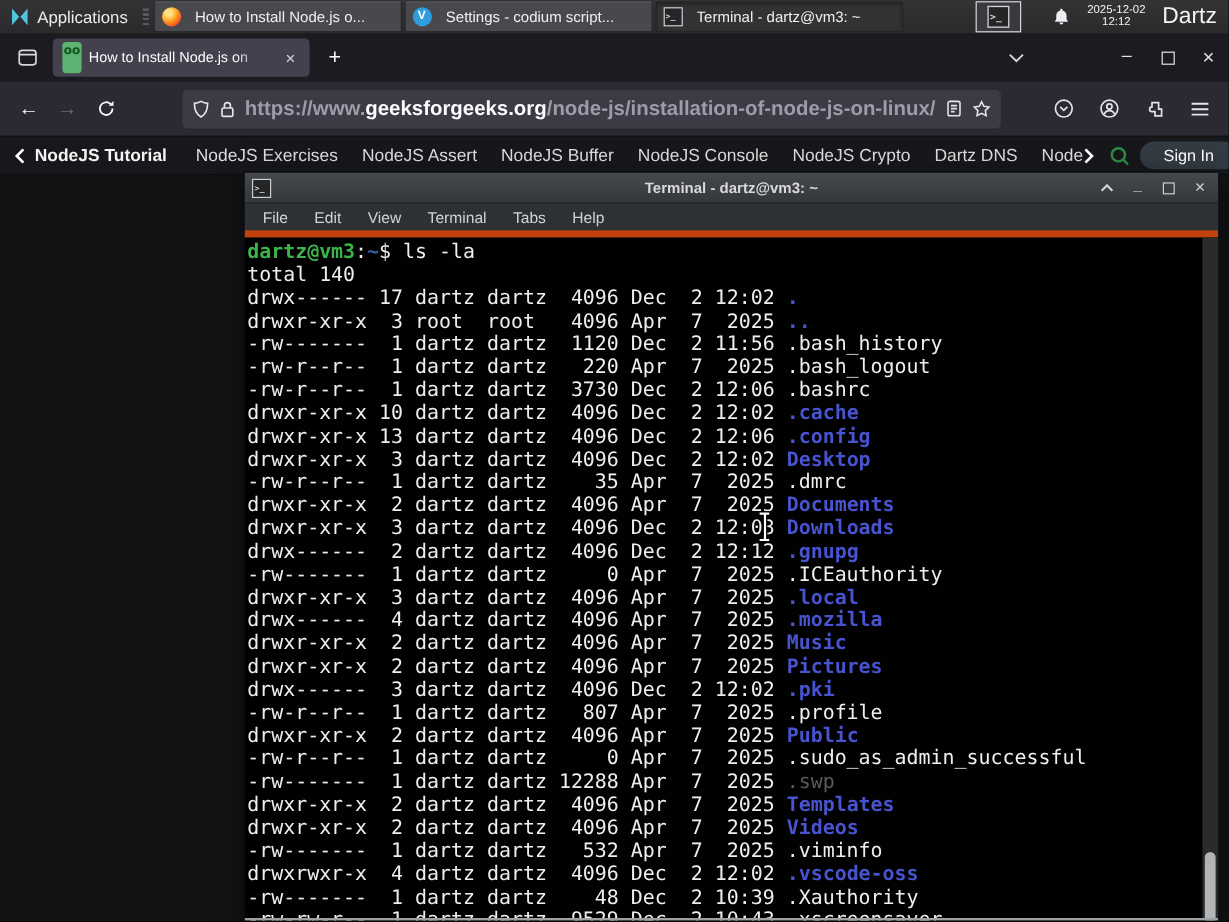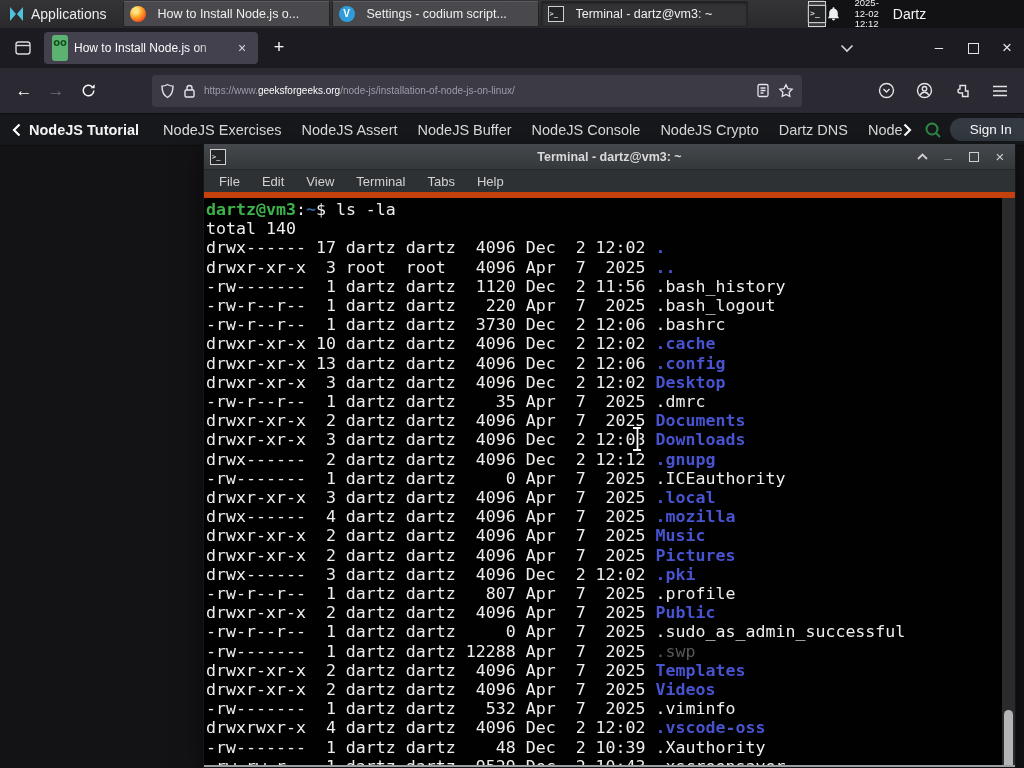--- a/index.html
+++ b/index.html
@@ -1,20 +1,20 @@
 <!DOCTYPE html>
 <html style="--t-bg: #010101; --t-text: #eeeeec; --t-green: #3cb44b; --t-blue: #4853cf; --t-dim: #5a5a5a; --t-path: #3465a4;"><head>
 <meta charset="utf-8">
 <style>
   html,body{margin:0;padding:0;background:#000;}
   #stage{position:relative;width:1024px;height:768px;overflow:hidden;
          font-family:"Liberation Sans",sans-serif;background:#121214;}
 
   
-  #panel{position:absolute;left:0;top:0;width:824px;height:28px;
+  #panel{position:absolute;left:0;top:0;width:1024px;height:28px;
          background:linear-gradient(#343437,#2a2a2d);border-bottom:1px solid #1c1c1e;
          display:flex;align-items:center;color:#e6e6e6;z-index:50;}
   #apps-btn{display:flex;align-items:center;gap:6px;padding:0 8px;height:100%;cursor:default;}
   #apps-btn .lbl{font-size:14px;color:#ececec;}
   .panel-handle{width:5px;height:14px;margin:0 4px;
     background:repeating-linear-gradient(#5a5a5e 0 2px,transparent 2px 4px);}
   #taskbar{display:flex;align-items:center;height:100%;gap:2px;}
   .task-btn{display:flex;align-items:center;gap:12px;width:193px;height:24px;margin-top:0;
             background:#49494d;border:1px solid #232325;border-top-color:#5c5c60;border-radius:2px;
             padding:0 6px;overflow:hidden;}
@@ -27,21 +27,21 @@
   .ticon.codium::after{content:"V";position:absolute;left:0;top:0;width:16px;height:16px;
     font:bold 10px/16px "Liberation Sans",sans-serif;color:#fff;text-align:center;}
   .ticon.terminal{background:#232527;border:1px solid #cfd0d2;box-sizing:border-box;}
   .ticon.terminal::after{content:">_";position:absolute;left:1px;top:1px;
     font:bold 7px/12px "DejaVu Sans Mono",monospace;color:#d8d9da;}
   #active-window-box{width:36px;height:24px;margin-left:60px;border:1px solid #d5d5d5;
     background:#3a3a3e;display:flex;align-items:center;justify-content:center;}
   #active-window-box .ticon{transform:scale(1.15);}
   #panel-right{margin-left:auto;display:flex;align-items:center;gap:14px;padding-right:10px;}
   #clock{text-align:center;font-size:9.5px;line-height:10.5px;color:#f2f2f2;}
-  #panel-user{font-size:14px;color:#f4f4f4;}
+  #panel-user{font-size:19px;color:#f4f4f4;}
 
   
   #firefox{position:absolute;left:0;top:28px;width:1024px;height:740px;display:flex;
            flex-direction:column;z-index:10;}
   #tabbar{height:40px;background:#1c1b22;display:flex;align-items:center;flex:0 0 auto;}
   #ff-view{width:26px;height:26px;margin:0 8px 0 10px;display:flex;align-items:center;justify-content:center;}
   .tab{width:214px;height:32px;margin-top:0;background:#42414d;border-radius:4px;
        display:flex;align-items:center;gap:6px;padding:0 8px;box-sizing:border-box;}
   .tab-favicon{flex:0 0 16px;height:26px;border-radius:3px;background:#5cb270;
     font:bold 10px/16px "DejaVu Sans",sans-serif;color:#12501f;text-align:center;}
@@ -58,21 +58,21 @@
   .glyph-min{font-size:15px;transform:translateY(-2px);}
   .glyph-x{font-size:17px;}
 
   #toolbar{height:45px;background:#2b2a33;display:flex;align-items:center;flex:0 0 auto;
            border-bottom:1px solid #0d0d12;}
   .navbtn{width:32px;height:32px;display:flex;align-items:center;justify-content:center;
           color:#fbfbfe;font-size:17px;}
   .navbtn.disabled{color:#6d6c77;}
   #urlbar{height:32px;flex:0 0 634px;margin-left:48px;background:#3c3b45;border-radius:4px;
           display:flex;align-items:center;padding:0 8px;gap:8px;}
-  #url-text{flex:1;font-size:10px;white-space:nowrap;overflow:hidden;color:#9d9caa;}
+  #url-text{flex:1;font-size:17px;white-space:nowrap;overflow:hidden;color:#9d9caa;font-weight:bold;}
   #url-text .domain{color:#fbfbfe;}
   #toolbar-right{margin-left:auto;display:flex;align-items:center;gap:10px;padding-right:10px;}
   .tb-icon{width:28px;height:28px;display:flex;align-items:center;justify-content:center;}
 
   #gfgbar{height:31px;background:#17181c;display:flex;align-items:center;flex:0 0 auto;
           padding:0 12px;overflow:hidden;border-bottom:1px solid #0c0c0e;}
   #gfg-tutorial{display:flex;align-items:center;gap:8px;font-size:14.5px;font-weight:bold;
                 color:#f3f3f3;margin-right:14px;white-space:nowrap;}
   #site-nav-links{display:flex;}
   .nav-link{font-size:14.5px;color:#dddddd;margin:0 10px;white-space:nowrap;text-decoration:none;}

